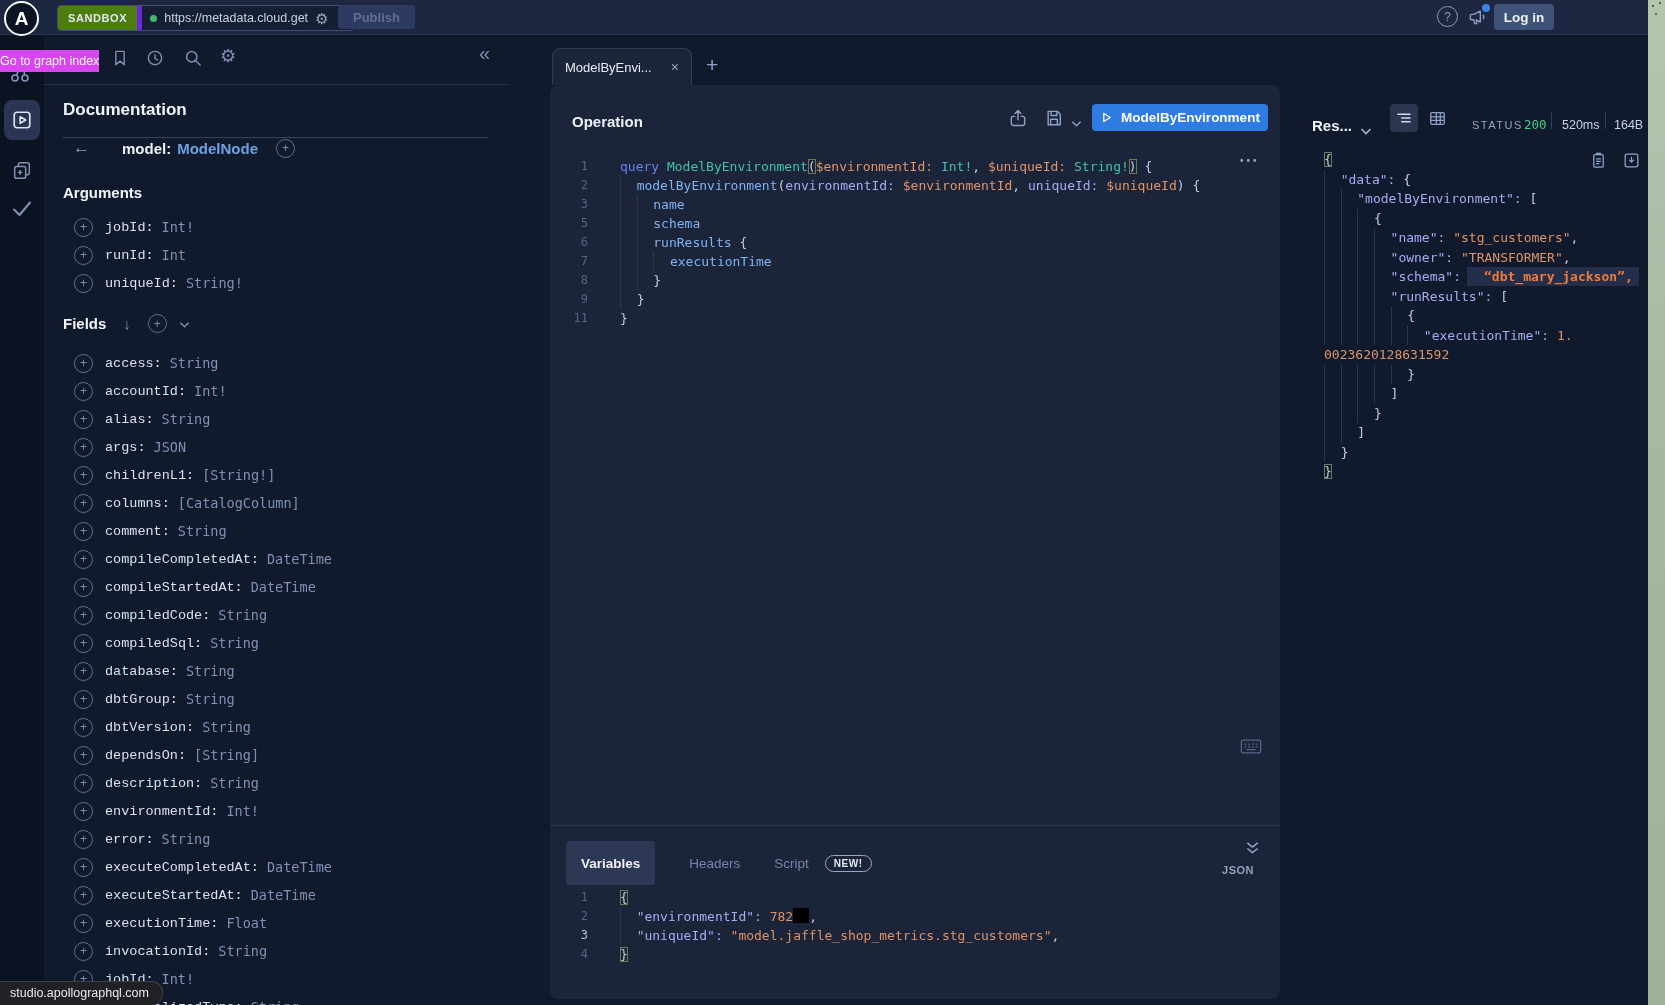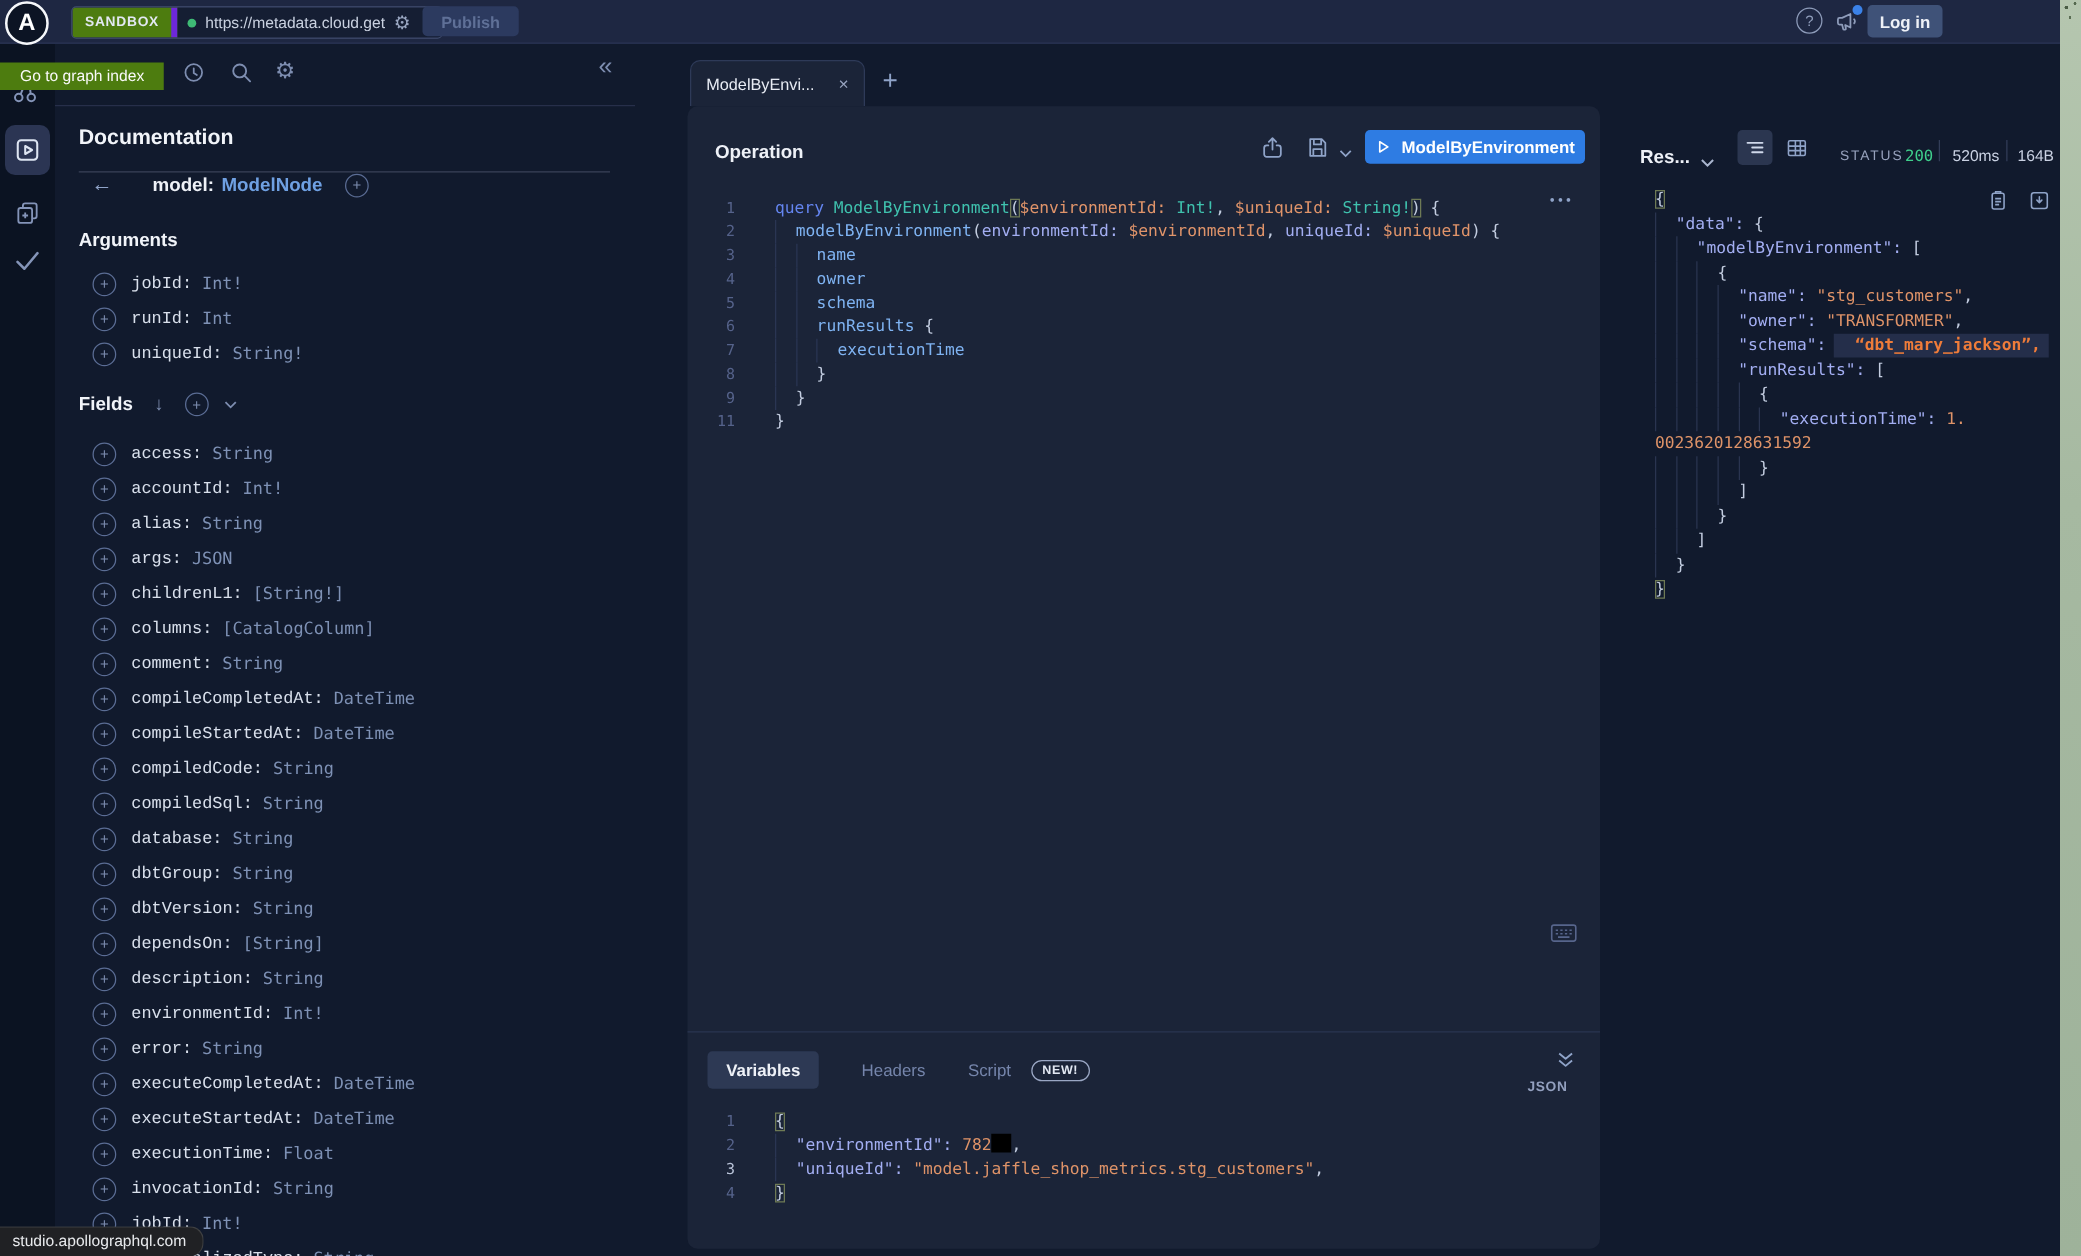--- a/index.html
+++ b/index.html
@@ -39,22 +39,22 @@
 
   
   .rail{position:absolute;left:0;top:34px;width:44px;bottom:0;background:var(--rail);z-index:5;}
   .rail svg{display:block;}
   .rail-graph{position:absolute;left:8px;top:24px;color:#8494b8;}
   .rail-active{position:absolute;left:4px;top:66px;width:36px;height:40px;border-radius:8px;background:#2b3553;
     display:flex;align-items:center;justify-content:center;color:#dde5f2;}
   .rail-copy{position:absolute;left:11px;top:126px;color:#8494b8;}
   .rail-check{position:absolute;left:10px;top:162px;color:#8494b8;}
 
-  .graph-tooltip{position:absolute;left:0;top:50px;background:#4d7c0f;color:#fafafa;font-size:12.5px;
-    padding:4px 16px;white-space:nowrap;z-index:50;}
+  .graph-tooltip{position:absolute;left:0;top:50px;background:#d946ef;color:#fafafa;font-size:12.5px;
+    padding:4px 0;white-space:nowrap;z-index:50;}
 
   
   .docs{position:absolute;left:44px;top:34px;width:464px;bottom:0;}
   .docs-toolbar{position:absolute;left:0;top:0;width:100%;height:50px;border-bottom:1px solid #272f4a;}
   .docs-toolbar .tico{position:absolute;top:14px;color:#7d8db0;}
   .collapse-left{position:absolute;right:18px;top:8px;color:#7d8db0;font-size:20px;}
   .docs-title{position:absolute;left:19px;top:66px;font-size:17px;font-weight:bold;color:#f1f4f9;}
   .docs-divider{position:absolute;left:19px;top:103px;width:425px;border-top:1px solid #3a4258;}
   .model-row{position:absolute;left:29px;top:102px;height:24px;display:flex;align-items:center;}
   .back-arrow{color:#8fa3c8;font-size:17px;}
@@ -105,21 +105,21 @@
   .g{display:inline-block;width:2ch;height:19px;border-left:1px solid var(--guide);vertical-align:top;}
   .t-kw{color:var(--kw);} .t-op{color:var(--op);} .t-vr{color:var(--vr);} .t-ty{color:var(--ty);}
   .t-fl{color:var(--fl);} .t-at{color:var(--at);} .t-vl{color:var(--vl);} .t-pl{color:var(--pl);}
   .t-bm{color:var(--pl);outline:1px solid #6e7a55;outline-offset:-1px;}
   .t-red{display:inline-block;width:16px;height:15px;background:#000;vertical-align:-2px;}
   .t-hl{background:#242e4a;color:var(--hl);font-weight:bold;padding:2px 6px 2px 17px;margin-left:6px;}
 
   
   .vars-divider{position:absolute;left:0;right:0;top:740px;border-top:1px solid var(--line);}
   .vars-tabs{position:absolute;left:16px;top:756px;display:flex;align-items:center;}
-  .vtab{height:30px;display:flex;align-items:center;font-size:13.5px;color:var(--muted2);padding:0 2px;}
+  .vtab{height:44px;display:flex;align-items:center;font-size:13.5px;color:var(--muted2);padding:0 2px;}
   .vtab.active{background:#2d3954;border-radius:4px;padding:0 15px;color:var(--white);font-weight:bold;}
   .vtab.h{margin-left:32px;} .vtab.s{margin-left:30px;}
   .new-badge{margin-left:14px;border:1.5px solid #9aa7c4;border-radius:12px;padding:2px 8px;
     font-size:10px;font-weight:bold;color:#e2e8f2;letter-spacing:.5px;}
   .vars-collapse{position:absolute;right:20px;top:756px;color:#8fa3c8;}
   .vars-mode{position:absolute;right:26px;top:779px;font-size:11px;font-weight:bold;color:#93a0bf;letter-spacing:.5px;}
   .vars-editor{top:803px;}
 
   
   .resp-title{position:absolute;left:1312px;top:117px;font-size:15px;font-weight:bold;color:var(--white);}
@@ -425,21 +425,20 @@
           <path d="M7 4.5v15l12-7.5z"></path>
         </svg>
       <span>ModelByEnvironment</span>
     </div>
     <div class="op-menu">•••</div>
 
     <div class="code-area op-editor">
         <div class="code-line"><span class="ln">1</span><span class="lc"><span class="t-kw">query </span><span class="t-op">ModelByEnvironment</span><span class="t-bm">(</span><span class="t-vr">$environmentId:</span><span class="t-pl"> </span><span class="t-ty">Int!</span><span class="t-pl">, </span><span class="t-vr">$uniqueId:</span><span class="t-pl"> </span><span class="t-ty">String!</span><span class="t-bm">)</span><span class="t-pl"> {</span></span></div>
         <div class="code-line"><span class="ln">2</span><span class="lc"><span class="g"></span><span class="t-fl">modelByEnvironment</span><span class="t-pl">(</span><span class="t-at">environmentId:</span><span class="t-pl"> </span><span class="t-vr">$environmentId</span><span class="t-pl">, </span><span class="t-at">uniqueId:</span><span class="t-pl"> </span><span class="t-vr">$uniqueId</span><span class="t-pl">) {</span></span></div>
         <div class="code-line"><span class="ln">3</span><span class="lc"><span class="g"></span><span class="g"></span><span class="t-fl">name</span></span></div>
-        <div class="code-line"><span class="ln">4</span><span class="lc"><span class="g"></span><span class="g"></span><span class="t-fl">owner</span></span></div>
         <div class="code-line"><span class="ln">5</span><span class="lc"><span class="g"></span><span class="g"></span><span class="t-fl">schema</span></span></div>
         <div class="code-line"><span class="ln">6</span><span class="lc"><span class="g"></span><span class="g"></span><span class="t-fl">runResults</span><span class="t-pl"> {</span></span></div>
         <div class="code-line"><span class="ln">7</span><span class="lc"><span class="g"></span><span class="g"></span><span class="g"></span><span class="t-fl">executionTime</span></span></div>
         <div class="code-line"><span class="ln">8</span><span class="lc"><span class="g"></span><span class="g"></span><span class="t-pl">}</span></span></div>
         <div class="code-line"><span class="ln">9</span><span class="lc"><span class="g"></span><span class="t-pl">}</span></span></div>
         <div class="code-line"><span class="ln">11</span><span class="lc"><span class="t-pl">}</span></span></div>
       </div>
 
     <span class="kbd-icon">
       <svg width="22" height="17" viewBox="0 0 24 18" fill="none" stroke="currentColor" stroke-width="1.4">

